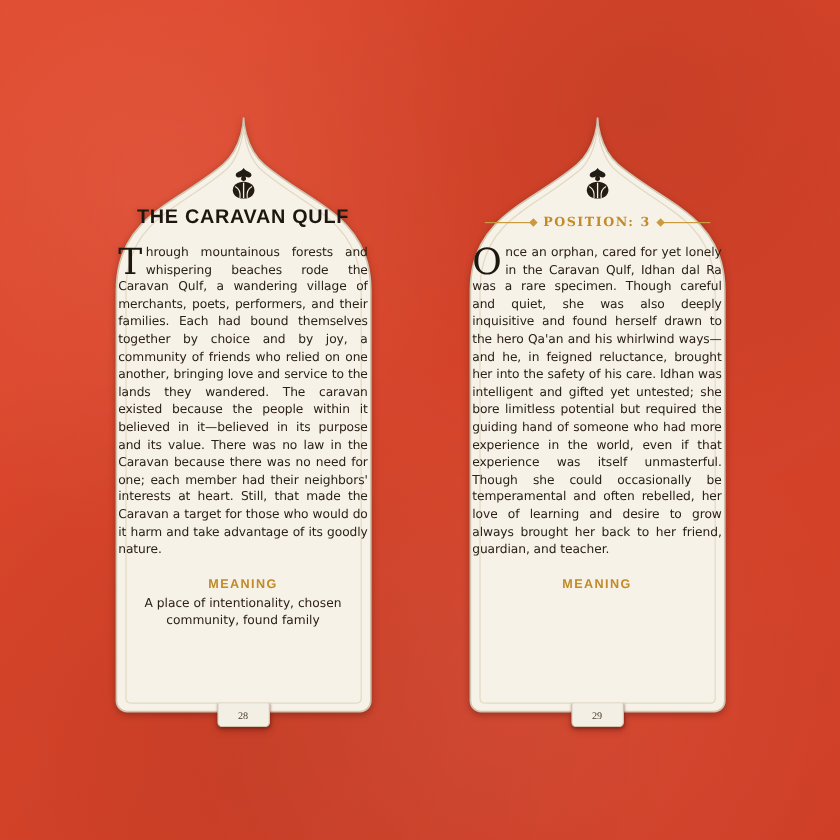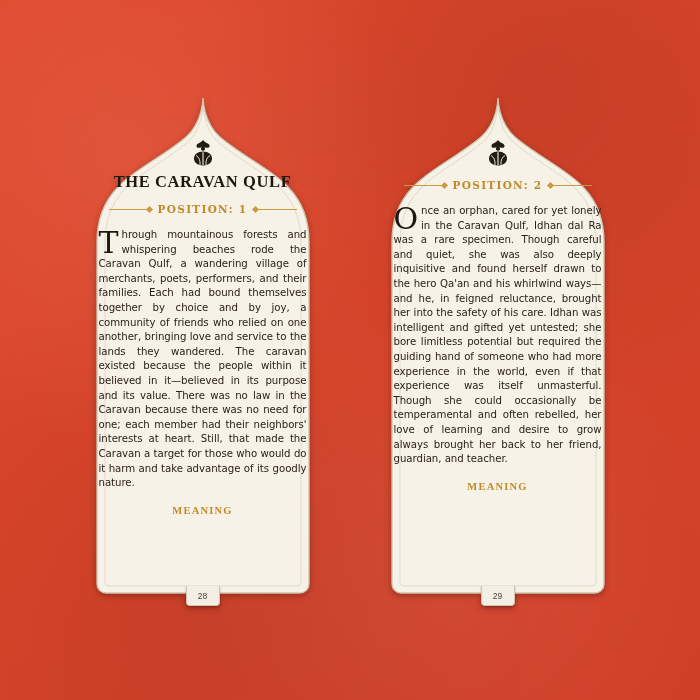--- a/index.html
+++ b/index.html
@@ -62,21 +62,21 @@
     margin-top: 20px;
     height: 30px;
     display: flex;
     align-items: center;
     justify-content: center;
   }
   .ornament svg { display: block; }
 
   .card-title {
     margin-top: 4px;
-    font-family: Liberation Serif, serif;
+    font-family: Liberation Sans, sans-serif;
     font-weight: bold;
     font-size: 16.5px;
     letter-spacing: 0.6px;
     text-align: center;
     color: #1d1710;
     text-transform: uppercase;
   }
 
   .position-row {
     margin-top: 11px;
@@ -126,21 +126,21 @@
     font-family: "DejaVu Serif", serif;
     font-size: 30px;
     line-height: 25px;
     padding: 2px 3px 0 0;
     font-weight: normal;
     color: #1d1710;
   }
 
   .meaning-head {
     margin-top: 14px;
-    font-family: Liberation Serif, serif;
+    font-family: Liberation Sans, sans-serif;
     font-size: 10.5px;
     font-weight: bold;
     letter-spacing: 1.2px;
     color: #c28a28;
     text-align: center;
   }
   .meaning-text {
     margin-top: 4px;
     width: 206px;
     font-family: "DejaVu Sans", sans-serif;
@@ -148,30 +148,30 @@
     line-height: 14.6px;
     text-align: center;
     color: #2a2118;
   }
 
   .page-tab {
     position: absolute;
     left: 50%;
     transform: translateX(-50%);
     bottom: -10px;
-    width: 34px;
+    width: 44px;
     height: 20px;
     background: #f4efe4;
     border: 1px solid #cfc6b1;
     border-top: none;
     border-radius: 0 0 4px 4px;
     display: flex;
     align-items: center;
     justify-content: center;
-    font-family: Liberation Sans, sans-serif;
+    font-family: Liberation Serif, serif;
     font-size: 8.5px;
     color: #4a3f30;
     box-shadow: 0 1px 2px rgba(90,20,10,0.35);
   }
 </style>
 </head>
 <body>
 
 <div id="page">
   <div id="spread">
@@ -209,27 +209,23 @@
         <div class="ornament">
           <svg width="30" height="28" viewBox="0 0 30 28" aria-hidden="true">
             <path d="M15 1 C 13 4, 9 4, 8.5 6.5 C 8 9, 11 9.5, 13.5 8 C 12.5 10, 12.8 11, 14.2 11.6 L 15 12 L 15.8 11.6 C 17.2 11, 17.5 10, 16.5 8 C 19 9.5, 22 9, 21.5 6.5 C 21 4, 17 4, 15 1 Z" fill="#231c14"></path>
             <path d="M15 12.5 C 9.5 12.5, 6 15.5, 6 19.5 C 6 23.5, 9.5 26.5, 15 26.5 C 20.5 26.5, 24 23.5, 24 19.5 C 24 15.5, 20.5 12.5, 15 12.5 Z" fill="#231c14"></path>
             <path d="M15 13.2 L 15 26" stroke="#f7f2e7" stroke-width="1.1"></path>
             <path d="M8 16.5 C 11 18, 12.5 21.5, 12 26" stroke="#f7f2e7" stroke-width="0.9" fill="none"></path>
             <path d="M22 16.5 C 19 18, 17.5 21.5, 18 26" stroke="#f7f2e7" stroke-width="0.9" fill="none"></path>
           </svg>
         </div>
         <div class="card-title">THE CARAVAN QULF</div>
-        <div class="position-row">
-          <span class="rule l"></span>
-          <span class="position-label">POSITION: 1</span>
-          <span class="rule r"></span>
-        </div>
         <div class="body-text"><span class="dropcap">T</span><span>hrough mountainous forests and whispering beaches rode the Caravan Qulf, a wandering village of merchants, poets, performers, and their families. Each had bound themselves together by choice and by joy, a community of friends who relied on one another, bringing love and service to the lands they wandered. The caravan existed because the people within it believed in it—believed in its purpose and its value. There was no law in the Caravan because there was no need for one; each member had their neighbors' interests at heart. Still, that made the Caravan a target for those who would do it harm and take advantage of its goodly nature.</span></div>
         <div class="meaning-head">MEANING</div>
+        <div class="meaning-text">A place of intentionality, chosen community, found family</div>
       </div>
       <div class="page-tab">28</div>
     </div>
 
     <div class="card right">
       <div class="card-shape">
         <svg viewBox="0 0 262 500" preserveAspectRatio="none" aria-hidden="true">
           <path d="M131 2
                    C 131 2, 131 26, 114 41
                    C 92 60, 61 74, 45 92
@@ -261,21 +257,21 @@
           <svg width="30" height="28" viewBox="0 0 30 28" aria-hidden="true">
             <path d="M15 1 C 13 4, 9 4, 8.5 6.5 C 8 9, 11 9.5, 13.5 8 C 12.5 10, 12.8 11, 14.2 11.6 L 15 12 L 15.8 11.6 C 17.2 11, 17.5 10, 16.5 8 C 19 9.5, 22 9, 21.5 6.5 C 21 4, 17 4, 15 1 Z" fill="#231c14"></path>
             <path d="M15 12.5 C 9.5 12.5, 6 15.5, 6 19.5 C 6 23.5, 9.5 26.5, 15 26.5 C 20.5 26.5, 24 23.5, 24 19.5 C 24 15.5, 20.5 12.5, 15 12.5 Z" fill="#231c14"></path>
             <path d="M15 13.2 L 15 26" stroke="#f7f2e7" stroke-width="1.1"></path>
             <path d="M8 16.5 C 11 18, 12.5 21.5, 12 26" stroke="#f7f2e7" stroke-width="0.9" fill="none"></path>
             <path d="M22 16.5 C 19 18, 17.5 21.5, 18 26" stroke="#f7f2e7" stroke-width="0.9" fill="none"></path>
           </svg>
         </div>
         <div class="position-row">
           <span class="rule l"></span>
-          <span class="position-label">POSITION: 2</span>
+          <span class="position-label">POSITION: 3</span>
           <span class="rule r"></span>
         </div>
         <div class="body-text"><span class="dropcap">O</span><span>nce an orphan, cared for yet lonely in the Caravan Qulf, Idhan dal Ra was a rare specimen. Though careful and quiet, she was also deeply inquisitive and found herself drawn to the hero Qa'an and his whirlwind ways—and he, in feigned reluctance, brought her into the safety of his care. Idhan was intelligent and gifted yet untested; she bore limitless potential but required the guiding hand of someone who had more experience in the world, even if that experience was itself unmasterful. Though she could occasionally be temperamental and often rebelled, her love of learning and desire to grow always brought her back to her friend, guardian, and teacher.</span></div>
         <div class="meaning-head">MEANING</div>
       </div>
       <div class="page-tab">29</div>
     </div>
 
   </div>
 </div>

